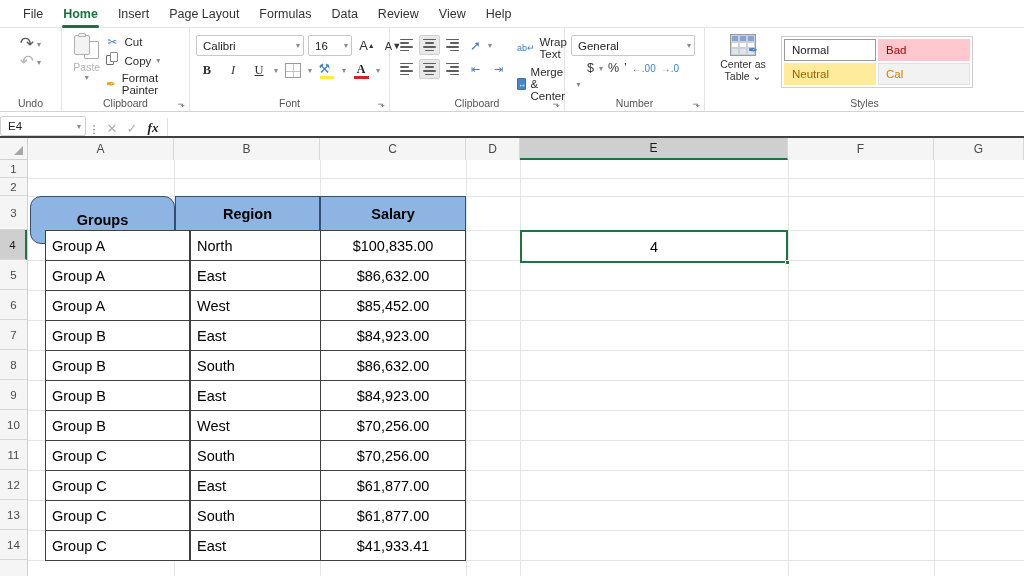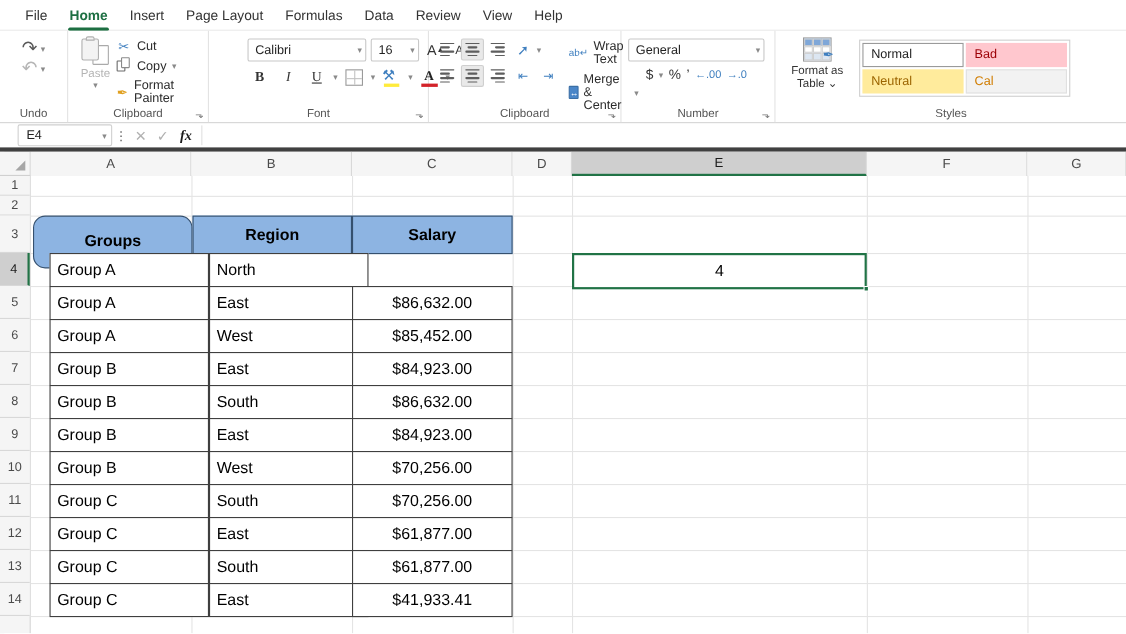--- a/index.html
+++ b/index.html
@@ -83,21 +83,21 @@
   .ci-ico { width:14px; text-align:center; font-size:12px; }
   .scissors { color:#3f7fbf; }
   .copyico { position:relative; width:13px; height:14px; display:inline-block;}
   .copyico i { position:absolute; border:1.2px solid #6a6a6a; background:#fff; border-radius:1px; display:block;}
   .copyico i.a { width:8px; height:10px; left:0; top:3px;}
   .copyico i.b { width:8px; height:10px; left:4px; top:0px; border-color:#8a8a8a;}
   .brush { color:#e0a020; font-size:12px; }
 
   
   .g-font { width: 200px; }
-  .font-rows { display:flex; flex-direction:column; gap:4px; padding-top:3px;margin-left:29px; }
+  .font-rows { display:flex; flex-direction:column; gap:4px; padding-top:3px; }
   .frow { display:flex; align-items:center; gap:4px; }
   .combo {
     height:21px; border:1px solid #c8c8c8; background:#fff; border-radius:2px;
     display:flex; align-items:center; padding:0 3px 0 6px; font-size:11.5px; color:#222;
     justify-content: space-between;
   }
   .combo.fname { width: 108px; }
   .combo.fsize { width: 44px; }
   .btn-sq {
     width:22px; height:21px; display:flex; align-items:center; justify-content:center;
@@ -171,22 +171,22 @@
     font-size:11.5px; display:flex; align-items:center; padding-left:7px;
     border:1px solid transparent; overflow:hidden; white-space:nowrap;
   }
   .gal-normal { background:#fff; border-color:#9a9a9a; color:#222; }
   .gal-bad { background:#ffc7ce; color:#9c0006; }
   .gal-neutral { background:#ffeb9c; color:#9c6500; }
   .gal-calc { background:#f2f2f2; color:#d17d00; border-color:#e0e0e0; }
 
   
   .fbar {
-    height: 26px; display:flex; align-items:center;
-    background:#fff; border-bottom:4px solid #404040; padding: 0 16px;
+    height: 26px; display:flex; align-items:flex-end;
+    background:#fff; border-bottom:2px solid #404040; padding: 0 0;
   }
   .namebox {
     width:86px; height:20px; border:1px solid #d0d0d0; background:#fff;
     display:flex; align-items:center; justify-content:space-between;
     padding:0 4px 0 7px; font-size:11.5px; color:#222; border-radius:2px;
   }
   .fb-dots { width:16px; text-align:center; font-size:11px; color:#555; letter-spacing:0; }
   .fb-btn { width:20px; text-align:center; font-size:13px; color:#b0b0b0; }
   .fb-fx { width:22px; text-align:center; font-size:13px; color:#1b1b1b; font-style:italic; font-weight:700; font-family:"Liberation Serif", serif;}
   .fb-sep { width:1px; height:18px; background:#e0e0e0; margin:0 3px; }
@@ -487,21 +487,21 @@
               <i style="background:#7fa7d8"></i>
               <i style="background:#7fa7d8"></i>
             <i style="background:#fff"></i>
               <i style="background:#fff"></i>
               <i style="background:#fff"></i>
             <i style="background:#dce6f2"></i>
               <i style="background:#dce6f2"></i>
               <i style="background:#dce6f2"></i>
             <span class="st-ft-pen">✒</span>
           </div>
-          <div class="st-cap"><span>Format as</span><br><span>Table ⌄</span></div>
+          <div class="st-cap"><span>Center as</span><br><span>Table ⌄</span></div>
         </div>
         <div class="gallery">
           <div class="gal-cell gal-normal">Normal</div>
           <div class="gal-cell gal-bad">Bad</div>
           <div class="gal-cell gal-neutral">Neutral</div>
           <div class="gal-cell gal-calc">Cal</div>
         </div>
       </div>
       <div class="rgroup-label">Styles</div>
     </div>
@@ -576,20 +576,21 @@
       <div class="gl-h" style="top:340px"></div>
       <div class="gl-h" style="top:370px"></div>
       <div class="gl-h" style="top:400px"></div>
 
       <div class="dcell hdr" style="left:2px;  top:36px; width:145px; height:48px;border-radius:11px;">Groups</div>
       <div class="dcell hdr" style="left:147px; top:36px; width:145px; height:35px;">Region</div>
       <div class="dcell hdr" style="left:292px; top:36px; width:146px; height:35px;">Salary</div>
 
       <div class="dcell txt" style="left:2px;   top:70px;  width:145px; height:31px;">Group A</div>
       <div class="dcell txt" style="left:147px; top:70px;  width:145px; height:31px;">North</div>
+      <div class="dcell money" style="left:292px; top:70px;  width:146px; height:31px;">$100,835.00</div>
 
       <div class="dcell txt" style="left:2px;   top:100px; width:145px; height:31px;">Group A</div>
       <div class="dcell txt" style="left:147px; top:100px; width:145px; height:31px;">East</div>
       <div class="dcell money" style="left:292px; top:100px; width:146px; height:31px;">$86,632.00</div>
 
       <div class="dcell txt" style="left:2px;   top:130px; width:145px; height:31px;">Group A</div>
       <div class="dcell txt" style="left:147px; top:130px; width:145px; height:31px;">West</div>
       <div class="dcell money" style="left:292px; top:130px; width:146px; height:31px;">$85,452.00</div>
 
       <div class="dcell txt" style="left:2px;   top:160px; width:145px; height:31px;">Group B</div>

